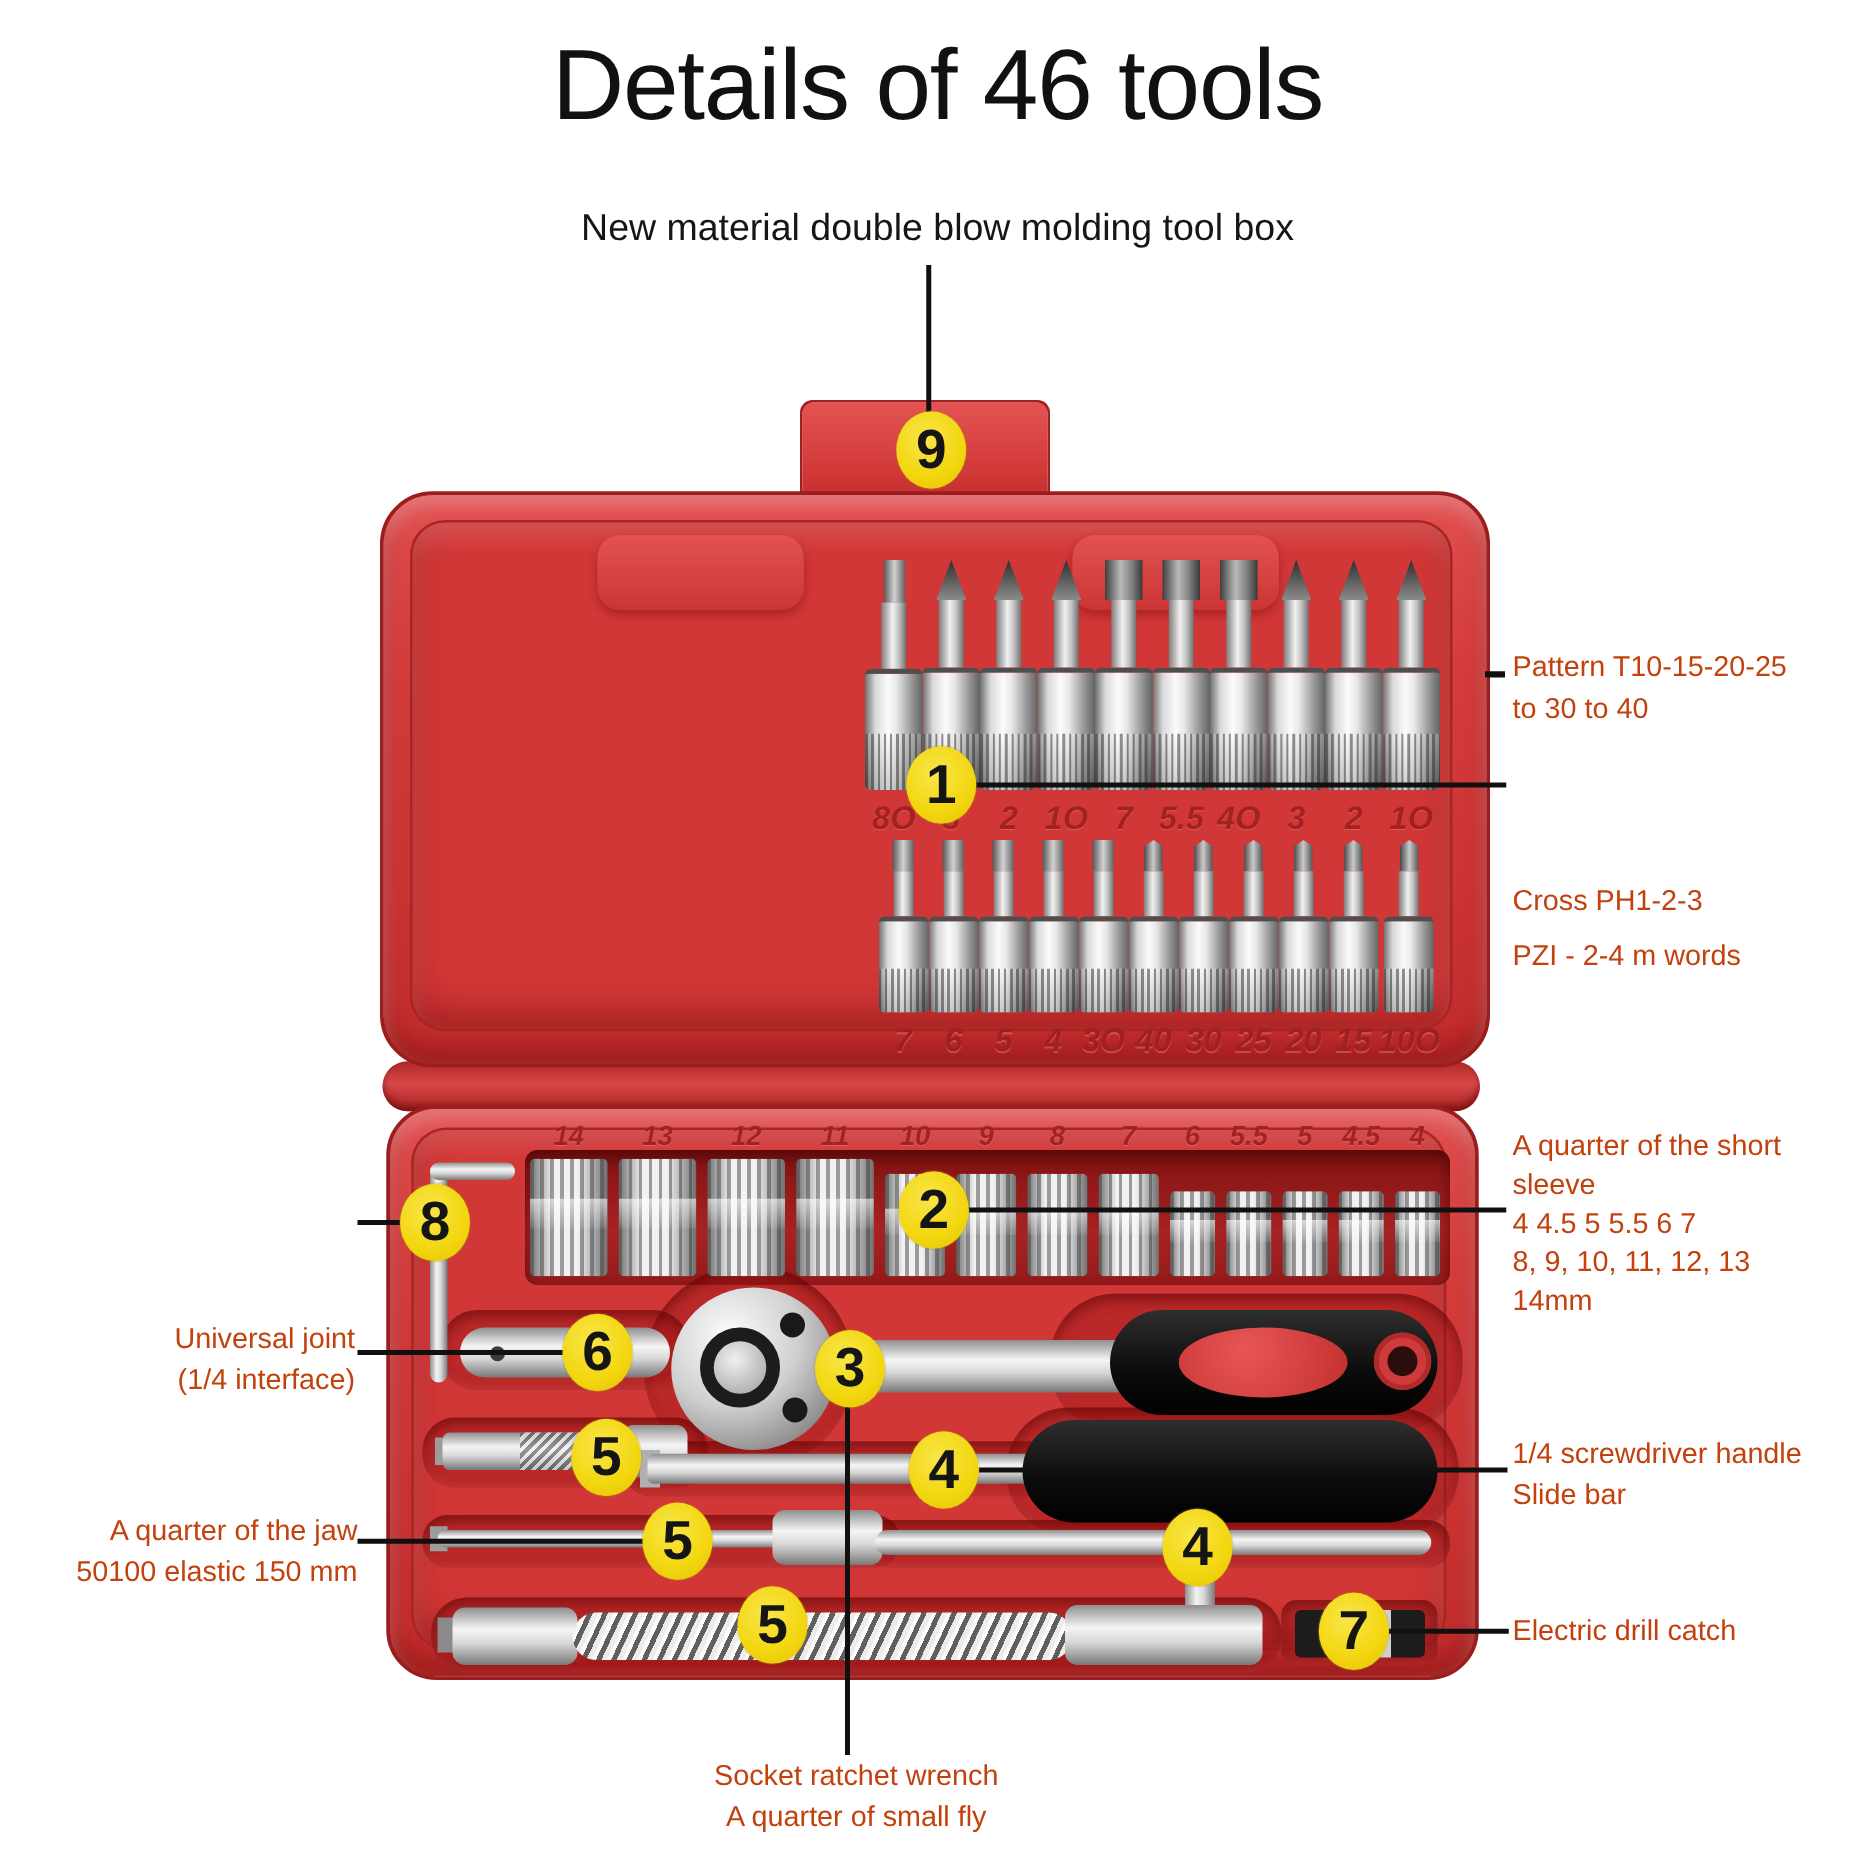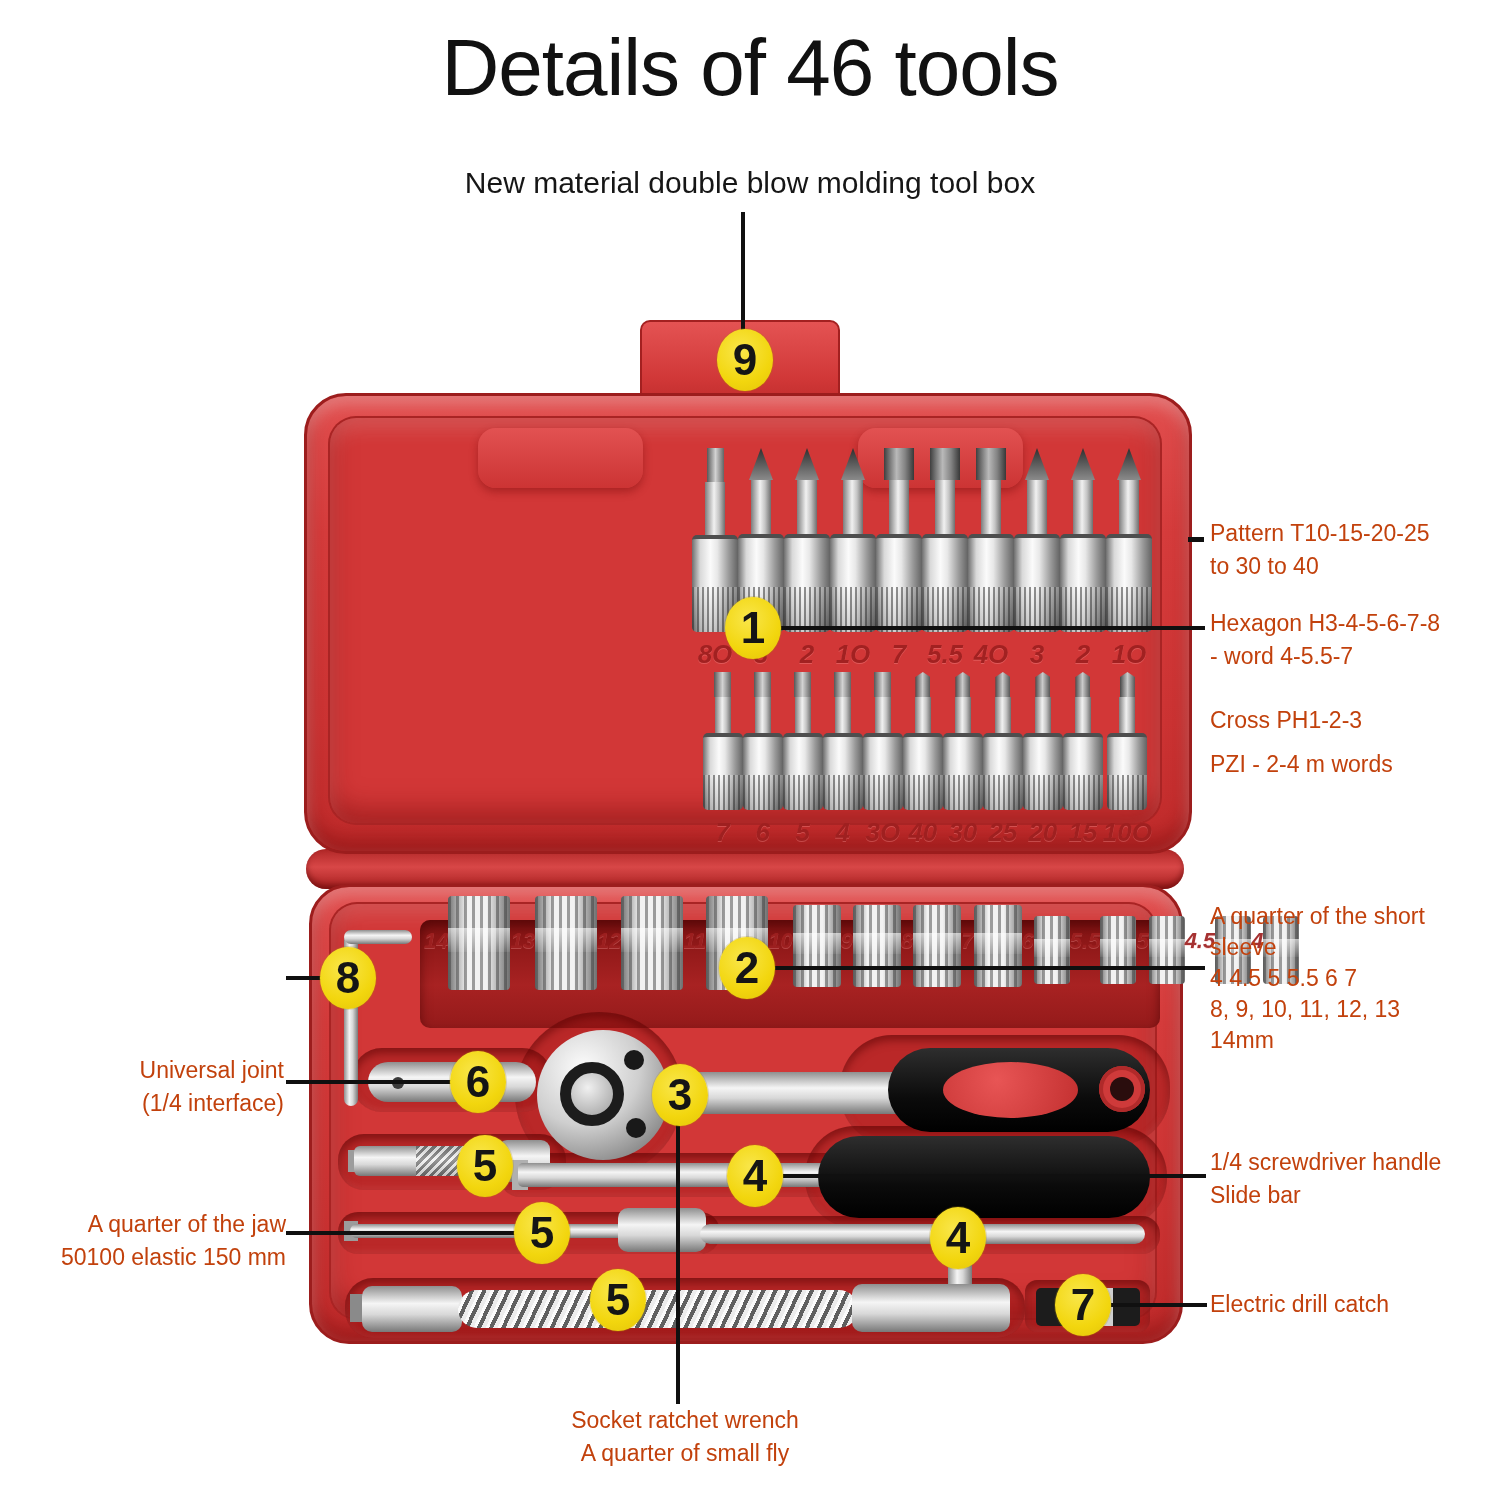--- a/index.html
+++ b/index.html
@@ -66,21 +66,21 @@
   .tip-hex{width:17px;background:linear-gradient(90deg,#575757,#d2d2d2 50%,#646464);}
   .r1 .tip-hex{height:34px;} .r2 .tip-hex{height:26px;}
   .tip-torx{width:15px;background:linear-gradient(90deg,#474747,#cacaca 50%,#565656);
        clip-path:polygon(50% 0,100% 20%,100% 100%,0 100%,0 20%);}
   .r2 .tip-torx{height:26px;}
   .mold-num{font-size:26px;font-weight:700;font-style:italic;color:#9e2020;opacity:.92;margin-top:7px;
        text-shadow:0 1px 0 rgba(255,160,160,.35);}
 
   
   #socket-row{position:absolute;left:424px;top:896px;width:728px;display:flex;justify-content:space-between;z-index:6;}
-  .socket-unit{display:flex;flex-direction:row;align-items:center;}
+  .socket-unit{display:flex;flex-direction:column;align-items:center;justify-content:space-between;}
   .socket-unit .mold-num{font-size:22px;margin:0 0 5px 0;font-style:italic;}
   .socket{position:relative;overflow:hidden;border-radius:4px;
        background:linear-gradient(90deg,rgba(70,70,70,.75),rgba(255,255,255,0) 30%,rgba(255,255,255,0) 62%,rgba(55,55,55,.7)),
                   repeating-linear-gradient(90deg,#9b9b9b 0 3px,#f2f2f2 3px 8px);}
   .socket::after{content:'';position:absolute;left:0;right:0;top:34%;height:26%;
        background:linear-gradient(180deg,rgba(255,255,255,.6),rgba(255,255,255,.08));}
   .socket.lg{width:62px;height:94px;} .socket.md{width:48px;height:82px;margin-top:6px;} .socket.sm{width:36px;height:68px;margin-top:14px;}
 
   
   .chrome-h{background:linear-gradient(180deg,#8f8f8f,#f5f5f5 38%,#d8d8d8 62%,#787878);}
@@ -418,24 +418,20 @@
   <div class="badge" style="left:727px;top:1145px;">4</div>
   <div class="badge" style="left:514px;top:1202px;">5</div>
   <div class="badge" style="left:930px;top:1207px;">4</div>
   <div class="badge" style="left:590px;top:1269px;">5</div>
   <div class="badge" style="left:1055px;top:1274px;">7</div>
 
   <div class="lbl right-col" style="top:517px;">
       <div>Pattern T10-15-20-25</div>
       <div>to 30 to 40</div>
     </div>
-  <div class="lbl right-col" style="top:607px;">
-      <div>Hexagon H3-4-5-6-7-8</div>
-      <div>- word 4-5.5-7</div>
-    </div>
   <div class="lbl right-col" style="top:704px;">
       <div>Cross PH1-2-3</div>
     </div>
   <div class="lbl right-col" style="top:748px;">
       <div>PZI - 2-4 m words</div>
     </div>
   <div class="lbl right-col tight" style="top:901px;">
       <div>A quarter of the short</div>
       <div>sleeve</div>
       <div>4 4.5 5 5.5 6 7</div>

